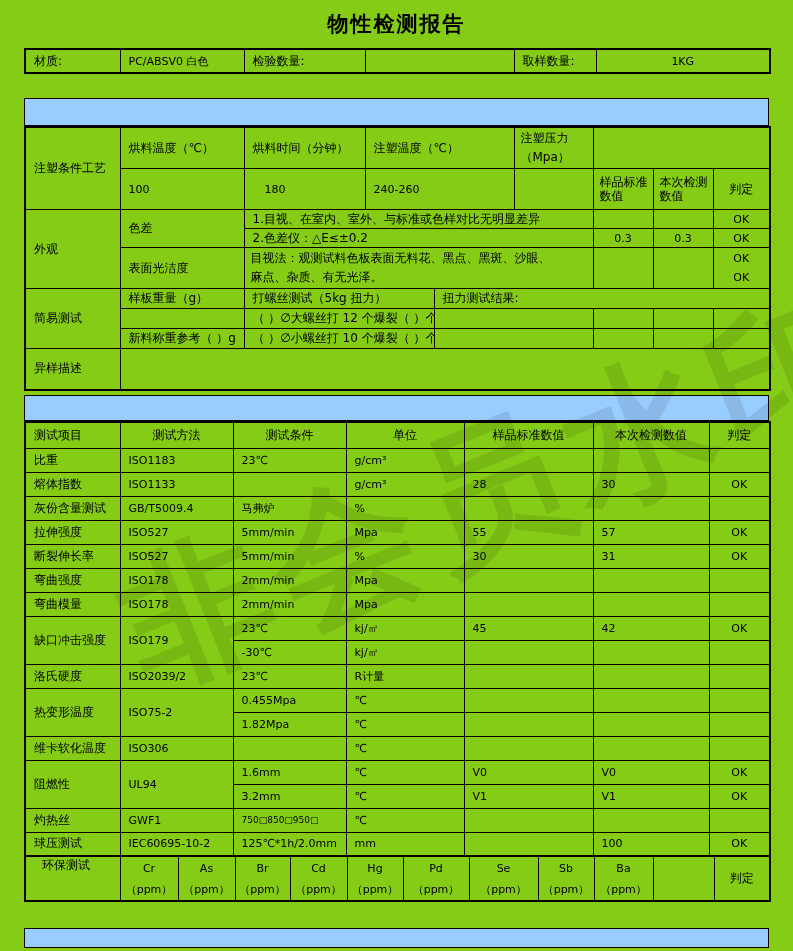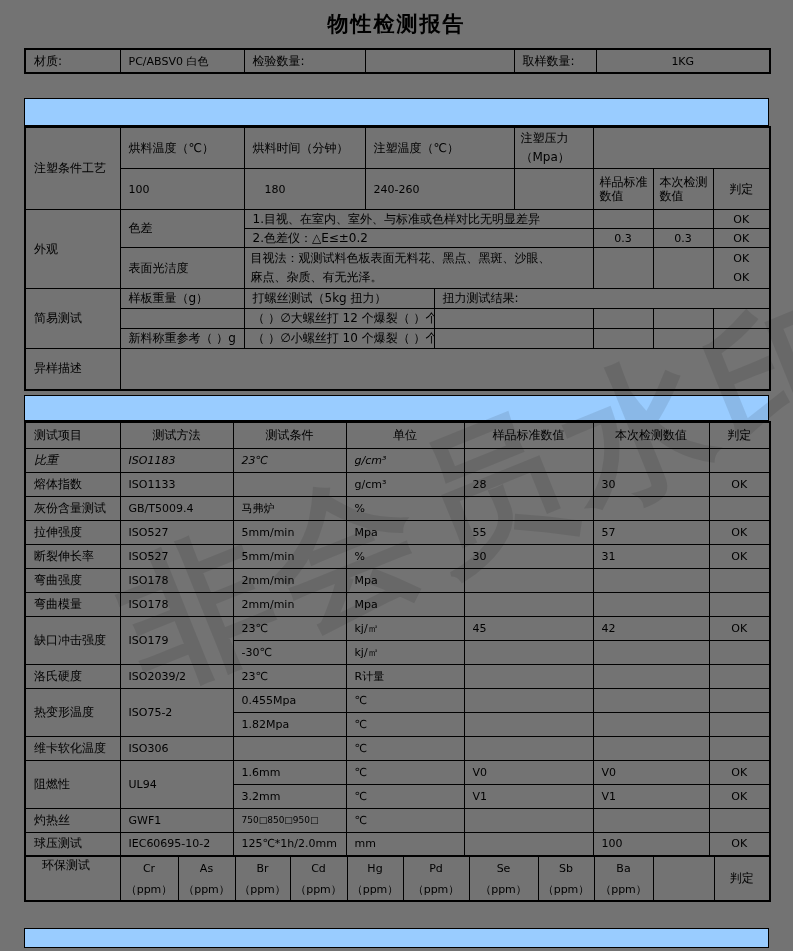--- a/index.html
+++ b/index.html
@@ -1,16 +1,16 @@
 <!DOCTYPE html>
 <html><head>
 <meta charset="utf-8">
 <style>
   html,body{margin:0;padding:0;}
-  .page{position:relative;width:793px;height:951px;background:#737373;color:#000;
+  .page{position:relative;width:793px;height:951px;background:#84cc16;color:#000;
         font-family:"DejaVu Sans",sans-serif;overflow:hidden;}
   .title{position:absolute;top:10px;left:0;width:100%;text-align:center;
          font-size:21px;font-weight:bold;letter-spacing:2px;}
   table{border-collapse:collapse;table-layout:fixed;position:absolute;left:24px;
         border:2px solid #000;}
   td{border:1px solid #000;font-size:12px;overflow:hidden;white-space:nowrap;
      padding:0 2px 0 8px;vertical-align:middle;}
   td.c{text-align:center;padding:0 2px;}
   td.wrap{white-space:normal;line-height:14px;padding:1px 2px 1px 6px;}
   td.hdr{text-align:center;padding:0 2px;}
@@ -158,21 +158,21 @@
     <tbody id="tests-body">
       <tr style="height:26px">
         <td>测试项目</td>
         <td class="hdr">测试方法</td>
         <td class="hdr">测试条件</td>
         <td class="hdr">单位</td>
         <td class="hdr">样品标准数值</td>
         <td class="hdr">本次检测数值</td>
         <td class="hdr">判定</td>
       </tr>
-    <tr style="height: 24px; font-style: italic;">
+    <tr style="height: 24px;">
           <td>比重</td>
           <td class="mono">ISO1183</td>
           <td class="mono">23℃</td>
           <td class="mono">g/cm³</td>
           <td class="mono"></td>
           <td class="mono"></td>
           <td class="c mono"></td>
         </tr>
         <tr style="height: 24px;">
           <td>熔体指数</td>

